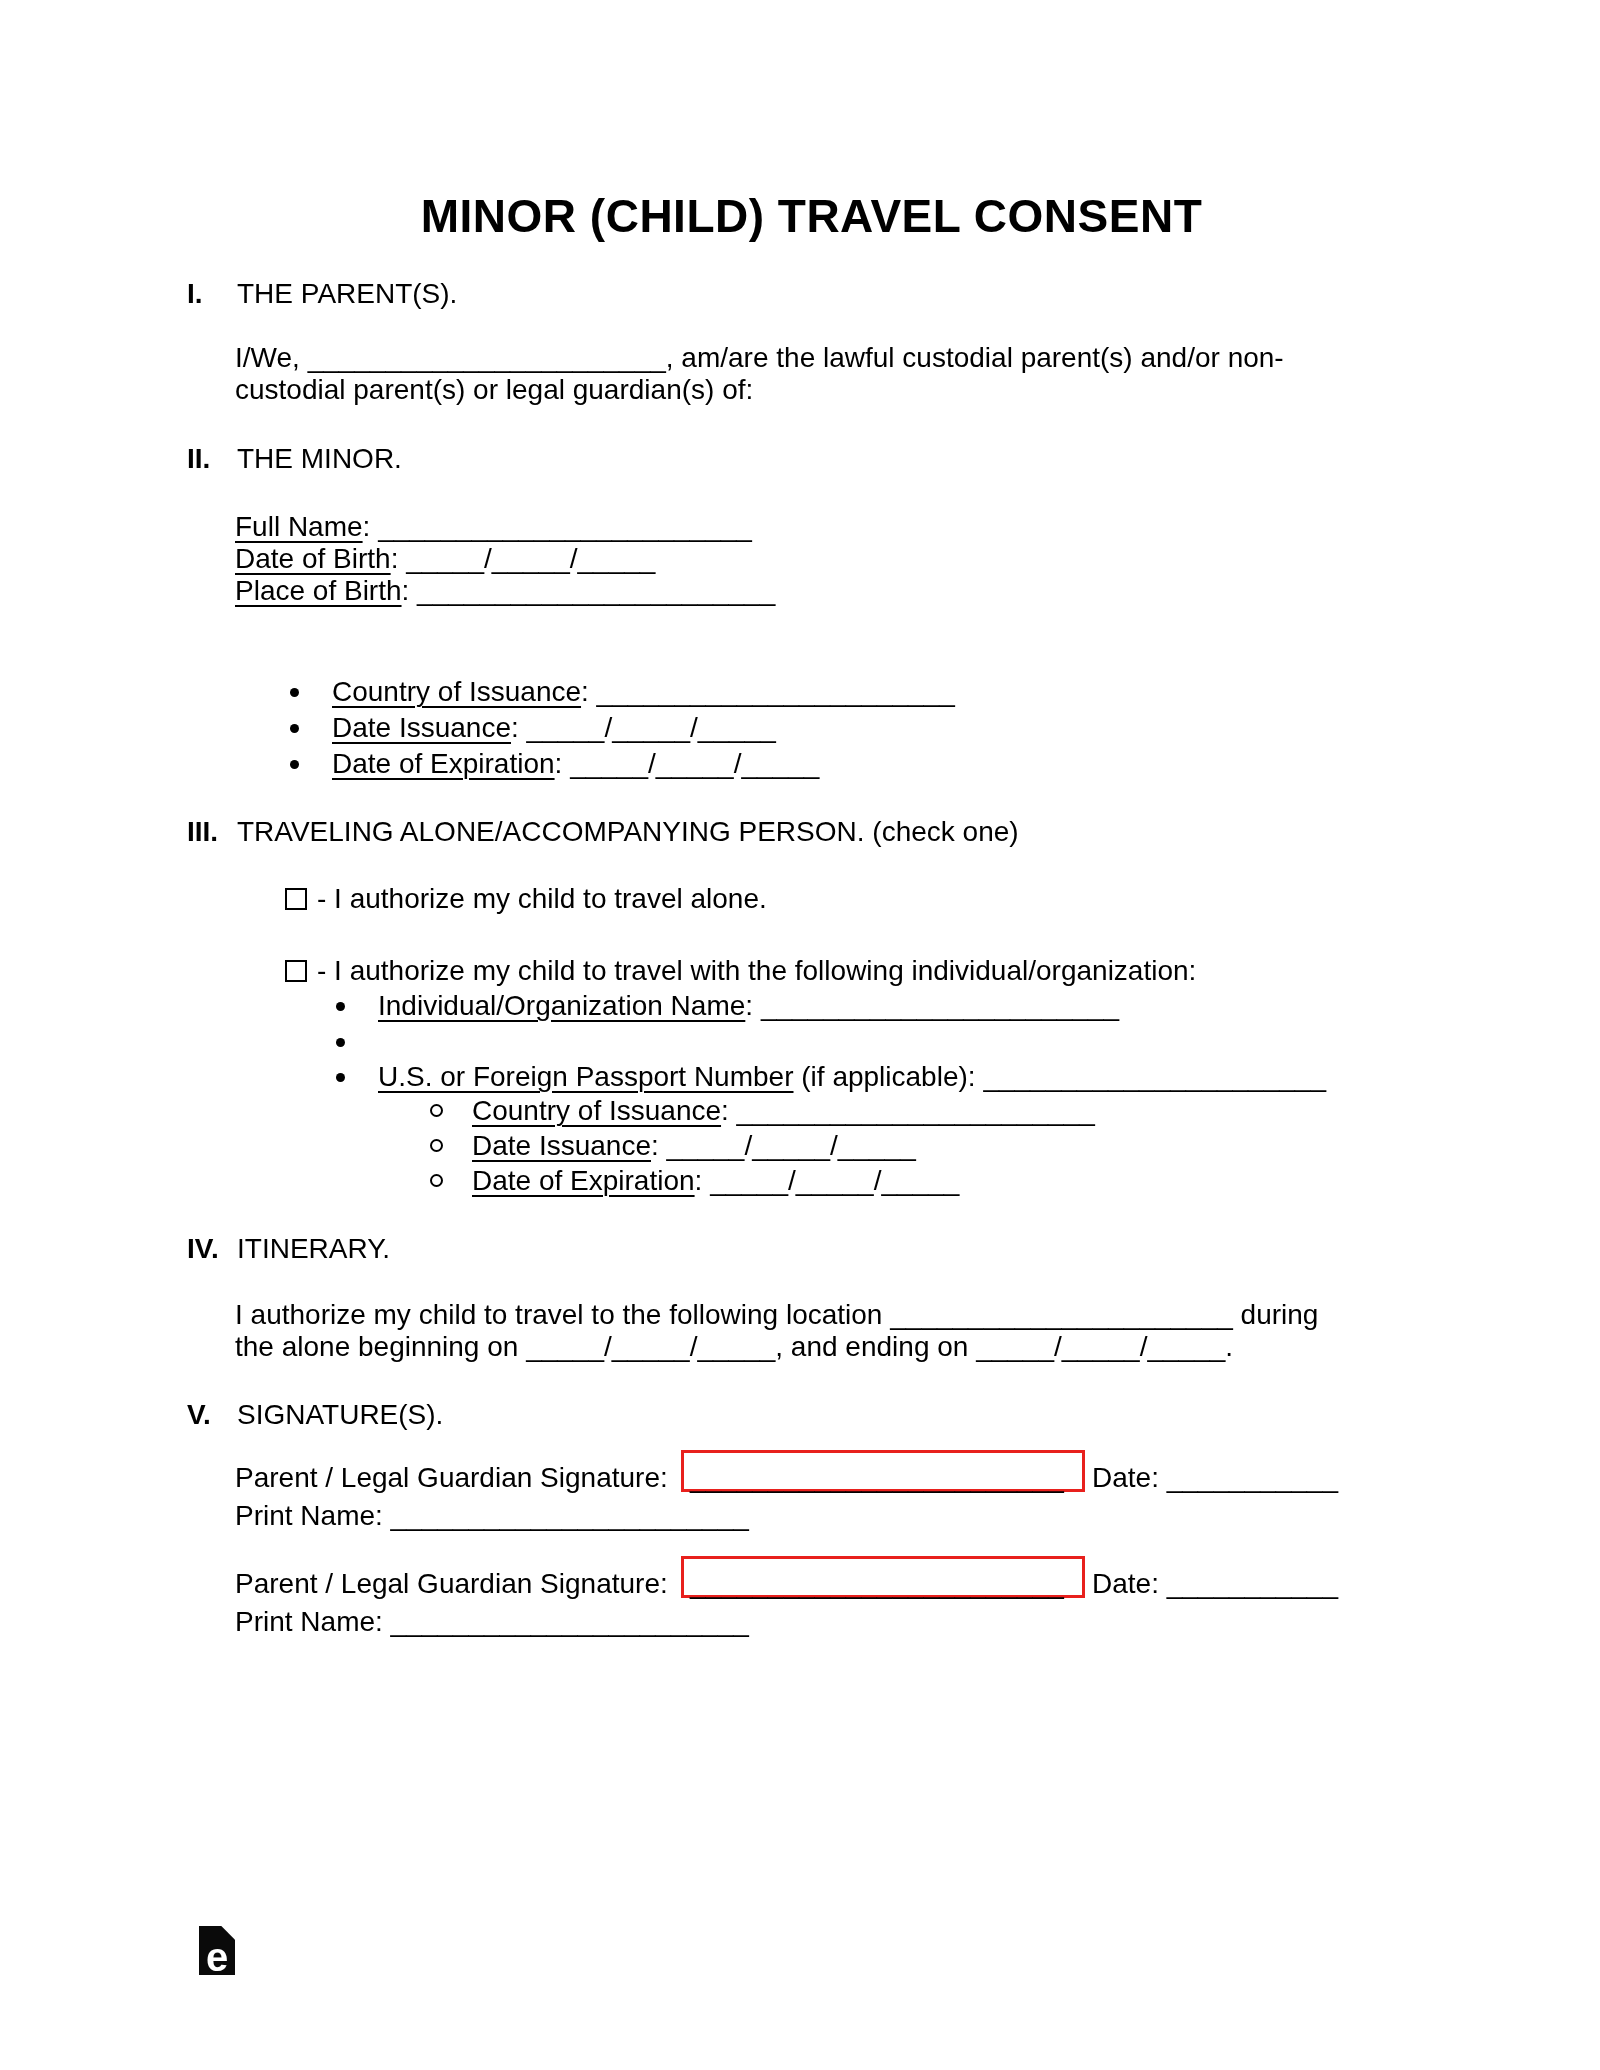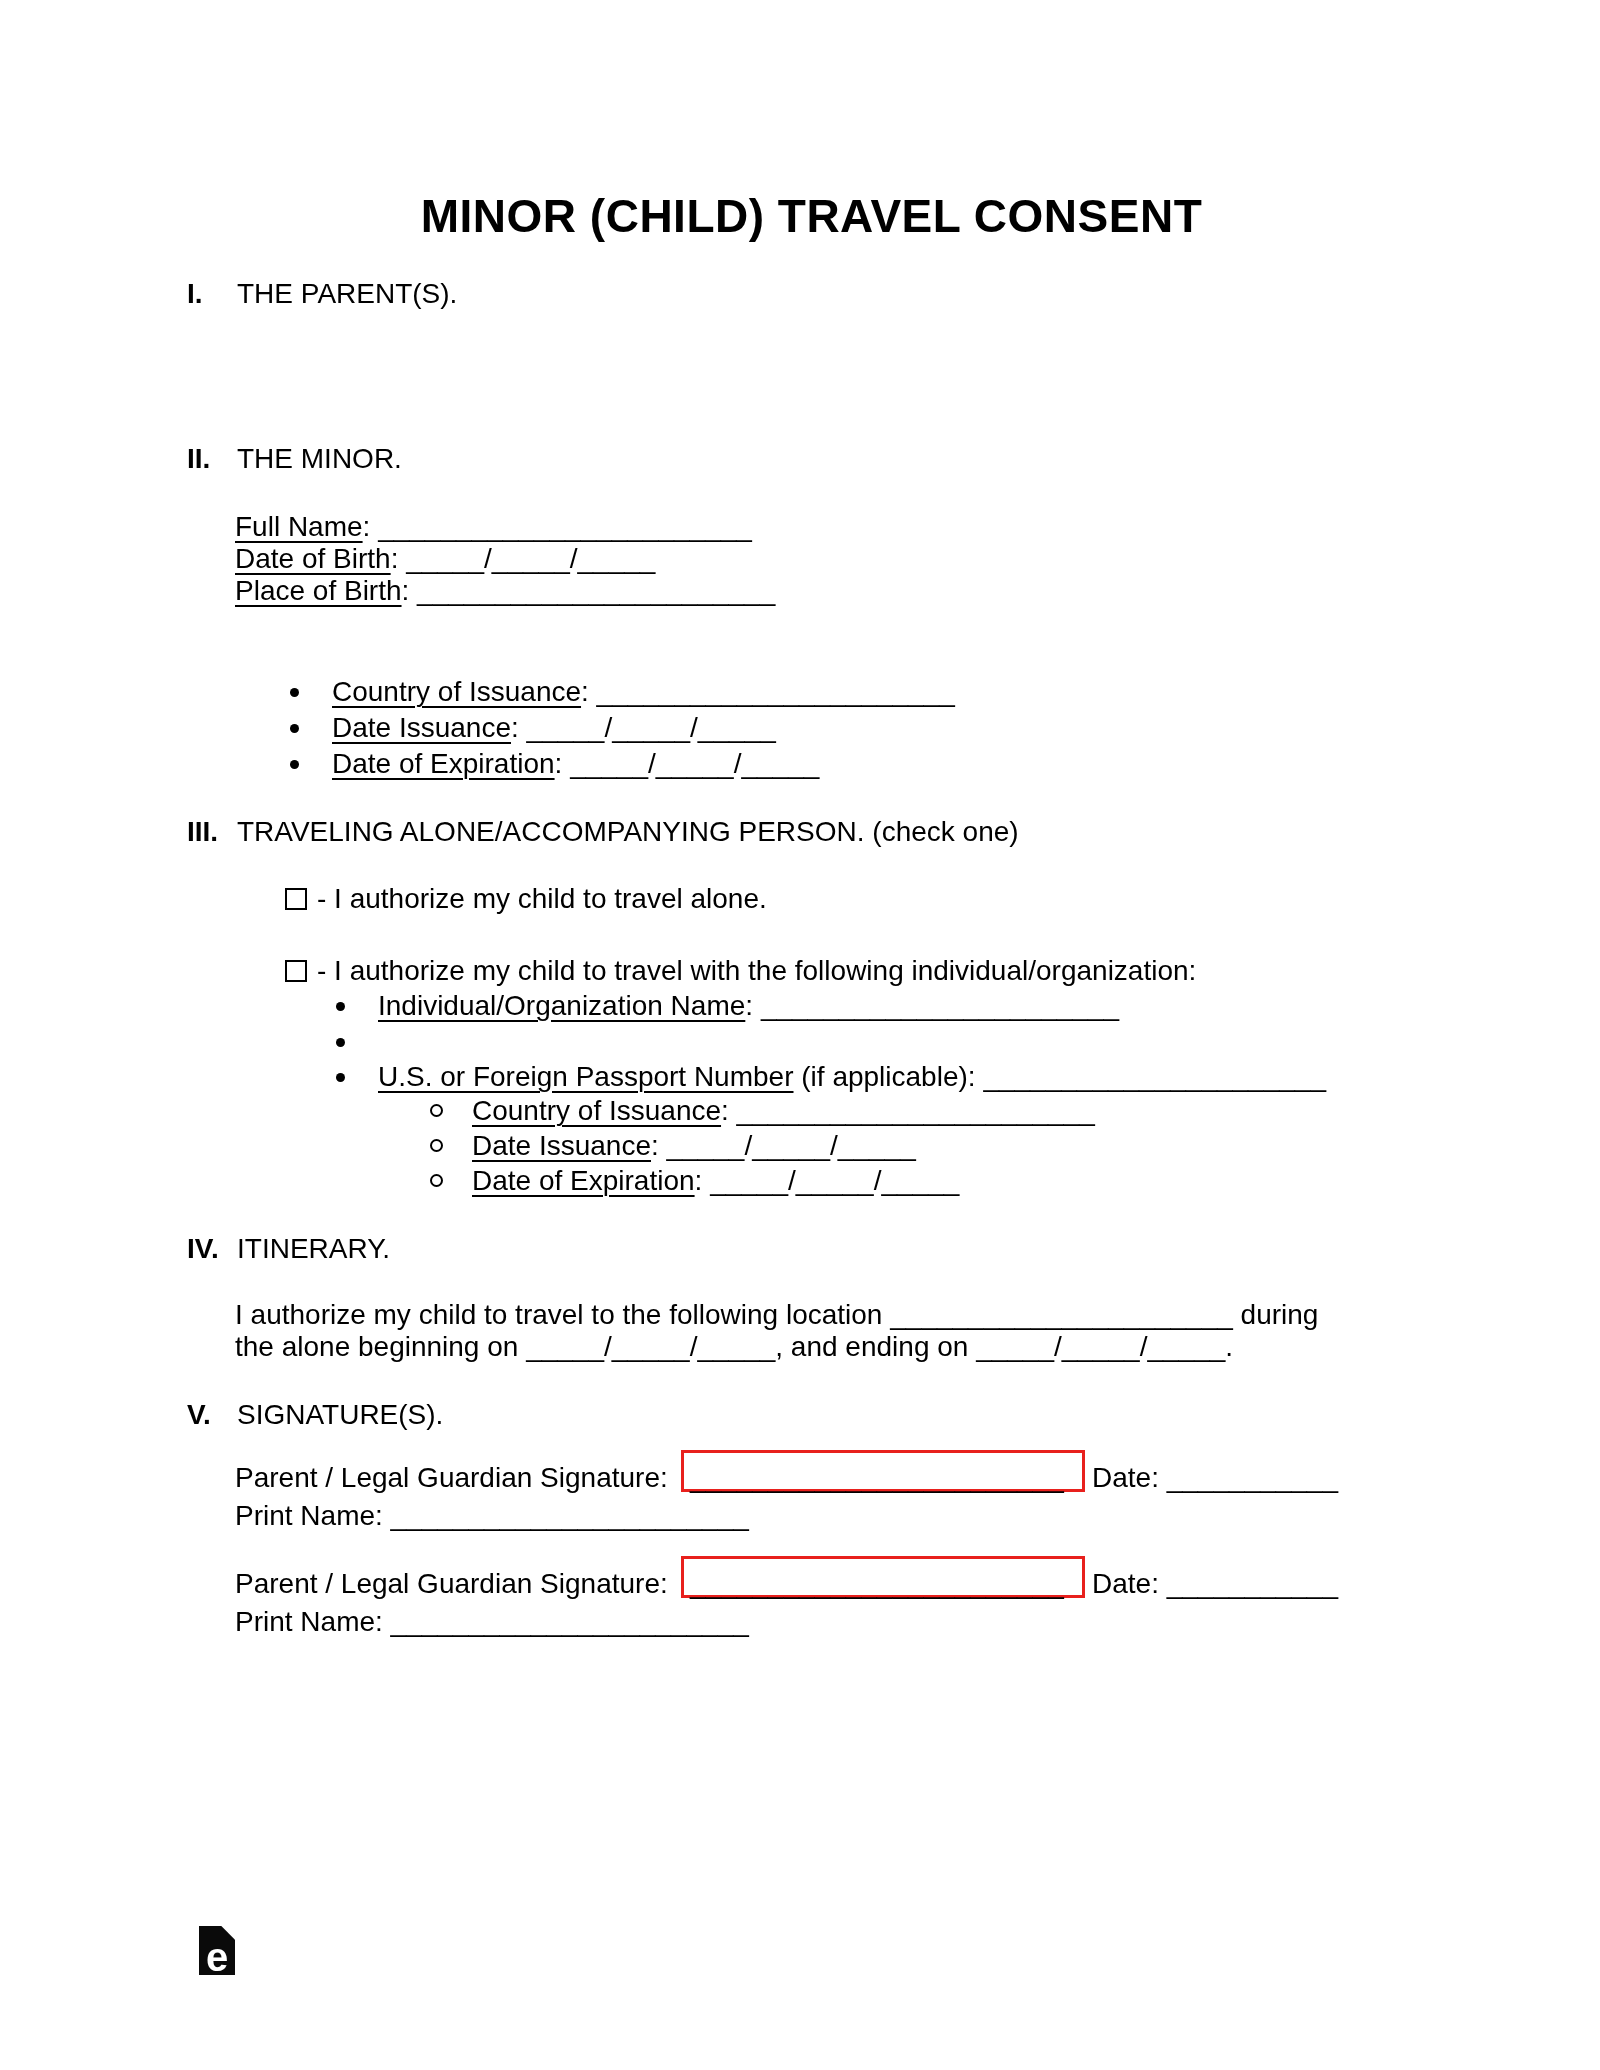--- a/index.html
+++ b/index.html
@@ -34,20 +34,22 @@
 </head>
 <body>
 
 <div class="page">
 
   <div class="title" style="top:190px">MINOR (CHILD) TRAVEL CONSENT</div>
 
   <div class="abs numeral" style="top:278px;left:187px">I.</div>
   <div class="abs" style="top:278px;left:237px"><span class="b">THE PARENT(S)</span><span>.</span></div>
 
+  <div class="abs" style="top:342px;left:235px"><span>I/We, </span><span>_______________________</span><span>, am/are the lawful custodial parent(s) and/or non-</span></div>
+  <div class="abs" style="top:374px;left:235px">custodial parent(s) or legal guardian(s) of:</div>
 
   <div class="abs numeral" style="top:443px;left:187px">II.</div>
   <div class="abs" style="top:443px;left:237px"><span class="b">THE MINOR</span><span>.</span></div>
 
   <div class="abs" style="top:511px;left:235px"><span class="ul">Full Name</span><span>: </span><span>________________________</span></div>
   <div class="abs" style="top:543px;left:235px"><span class="ul">Date of Birth</span><span>: </span><span>_____/_____/_____</span></div>
   <div class="abs" style="top:575px;left:235px"><span class="ul">Place of Birth</span><span>: </span><span>_______________________</span></div>
 
   <span class="dot" style="top:688px;left:290px"></span>
   <div class="abs" style="top:676px;left:332px"><span class="ul">Country of Issuance</span><span>: </span><span>_______________________</span></div>

